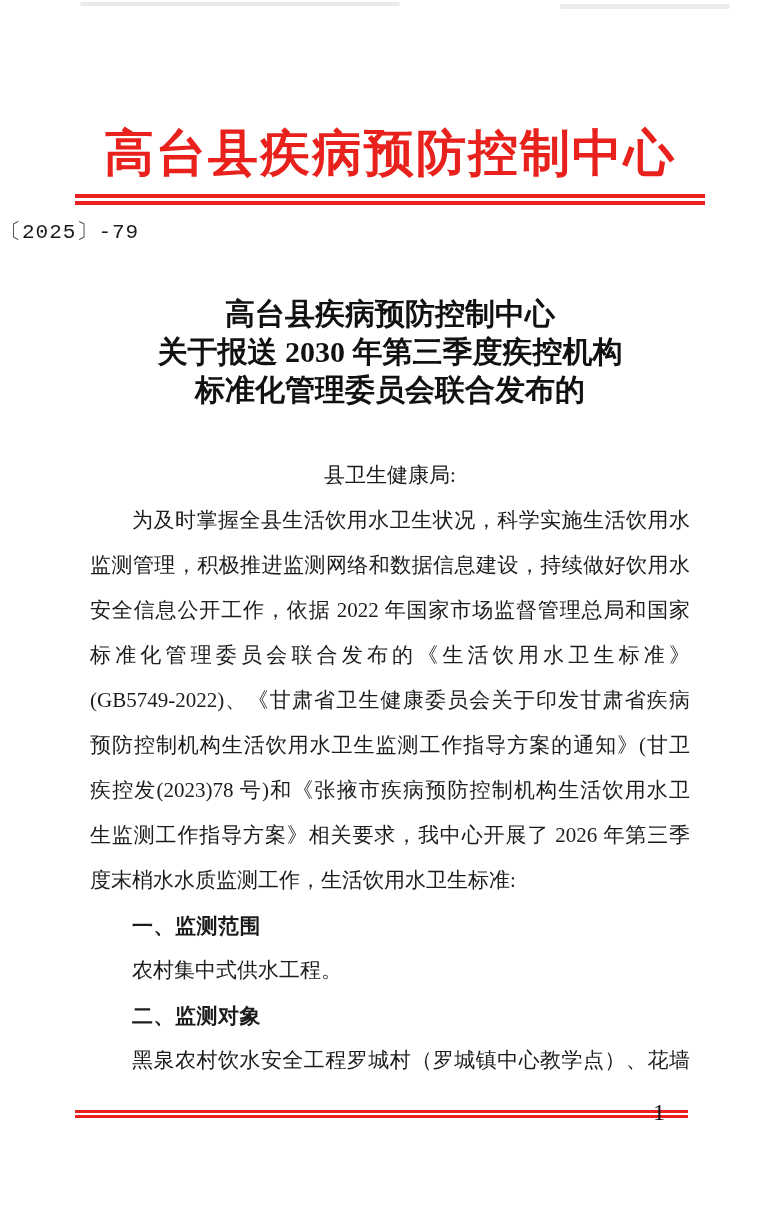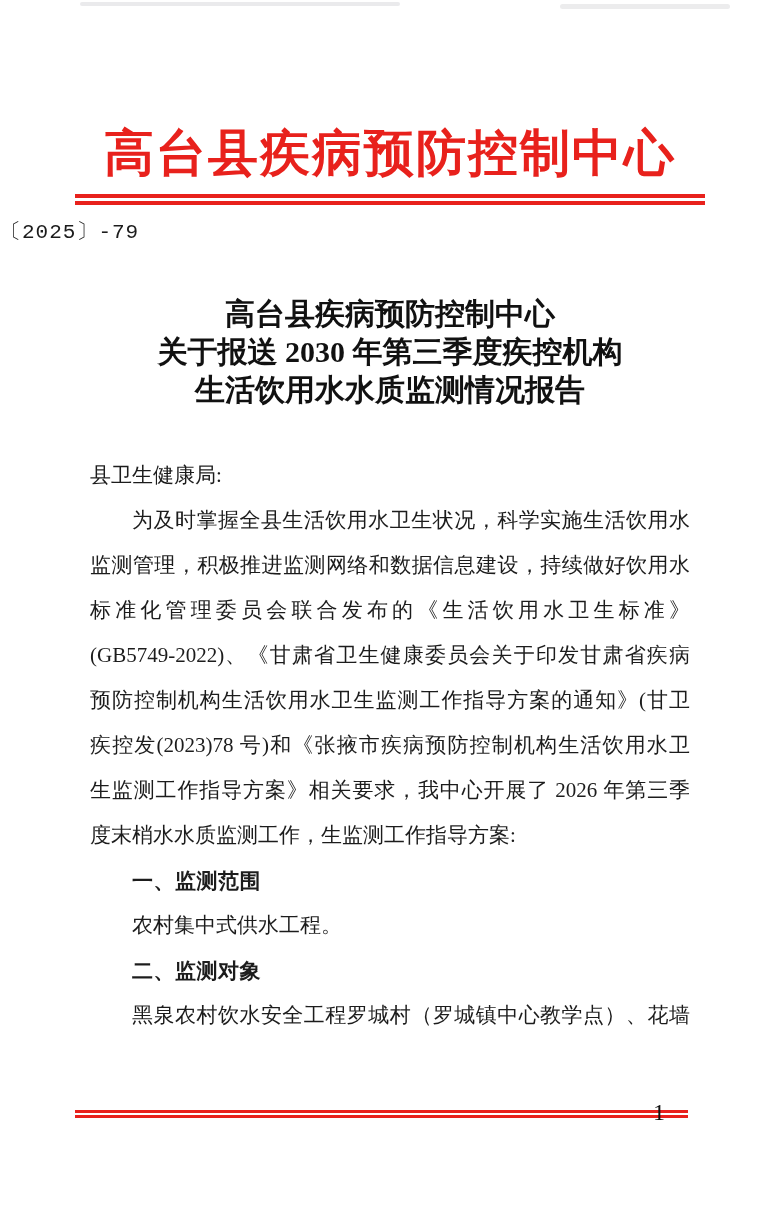--- a/index.html
+++ b/index.html
@@ -68,21 +68,21 @@
   }
 
   
   .body-block {
     margin: 44px 90px 0 90px;
     width: 600px;
     font-size: 21px;
     line-height: 45px;
     color: var(--ink);
   }
-  .salutation { text-align: left; }
+  .salutation { text-align: center; }
   .para-line {
     text-align: justify;
     text-align-last: justify;
   }
   .para-line:first-child { text-indent: 2em; }
   .para-line:last-child  { text-align-last: left; }
   .sec-heading {
     text-indent: 2em;
     font-weight: bold;
     font-family: "Liberation Sans", "DejaVu Sans", sans-serif;
@@ -125,36 +125,37 @@
 
   <div class="org-name">高台县疾病预防控制中心</div>
 
   <div class="red-rule"></div>
 
   <div class="doc-number">〔2025〕-79</div>
 
   <div class="title-block">
       <div class="title-line">高台县疾病预防控制中心</div>
       <div class="title-line">关于报送 2030 年第三季度疾控机构</div>
-      <div class="title-line">生活饮用水水质监测情况报告</div>
+      <div class="title-line">标准化管理委员会联合发布的</div>
     </div>
 
   <div class="body-block">
 
     <div class="salutation">县卫生健康局:</div>
 
     <div class="para">
         <div class="para-line">为及时掌握全县生活饮用水卫生状况，科学实施生活饮用水</div>
         <div class="para-line">监测管理，积极推进监测网络和数据信息建设，持续做好饮用水</div>
+        <div class="para-line">安全信息公开工作，依据 2022 年国家市场监督管理总局和国家</div>
         <div class="para-line">标准化管理委员会联合发布的《生活饮用水卫生标准》</div>
         <div class="para-line">(GB5749-2022)、《甘肃省卫生健康委员会关于印发甘肃省疾病</div>
         <div class="para-line">预防控制机构生活饮用水卫生监测工作指导方案的通知》(甘卫</div>
         <div class="para-line">疾控发(2023)78 号)和《张掖市疾病预防控制机构生活饮用水卫</div>
         <div class="para-line">生监测工作指导方案》相关要求，我中心开展了 2026 年第三季</div>
-        <div class="para-line">度末梢水水质监测工作，生监测工作指导方案:</div>
+        <div class="para-line">度末梢水水质监测工作，生活饮用水卫生标准:</div>
       </div>
 
     <div class="sec-heading">一、监测范围</div>
 
     <div class="sec-text">农村集中式供水工程。</div>
 
     <div class="sec-heading">二、监测对象</div>
 
     <div class="sec-text fill">黑泉农村饮水安全工程罗城村（罗城镇中心教学点）、花墙</div>
 

